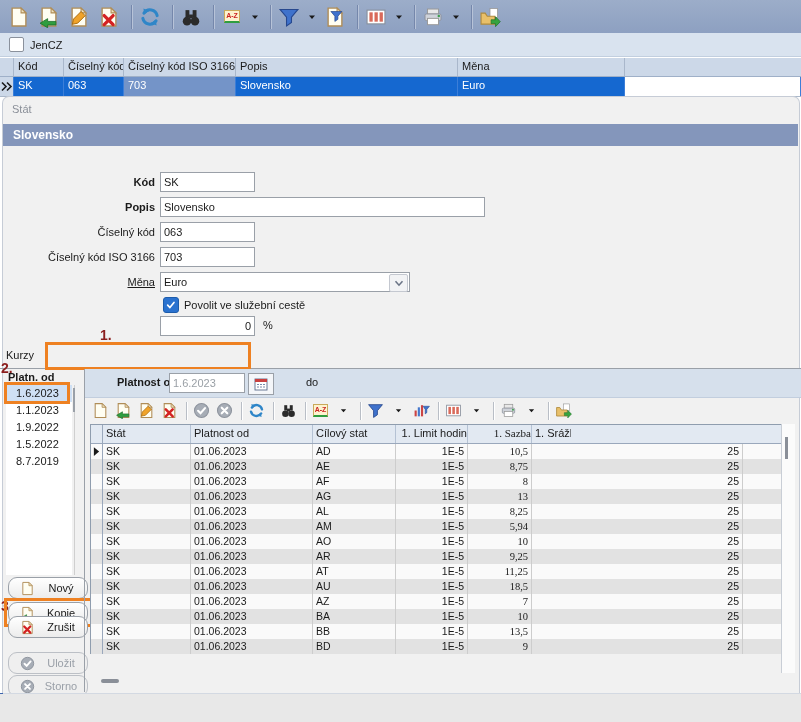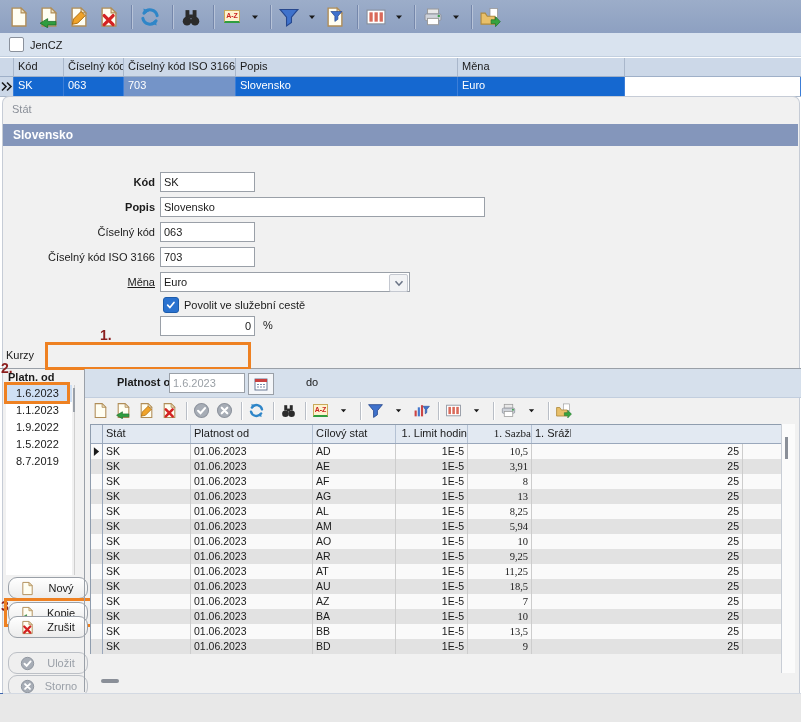--- a/index.html
+++ b/index.html
@@ -564,21 +564,21 @@
           <span class="rc c4">10,5</span>
           <span class="rc c5">25</span>
           <span class="rc c6"></span>
         </div>
         <div class="rrow odd">
           <span class="rc mk"></span>
           <span class="rc c0">SK</span>
           <span class="rc c1">01.06.2023</span>
           <span class="rc c2">AE</span>
           <span class="rc c3">1E-5</span>
-          <span class="rc c4">3,91</span>
+          <span class="rc c4">8,75</span>
           <span class="rc c5">25</span>
           <span class="rc c6"></span>
         </div>
         <div class="rrow even">
           <span class="rc mk"></span>
           <span class="rc c0">SK</span>
           <span class="rc c1">01.06.2023</span>
           <span class="rc c2">AF</span>
           <span class="rc c3">1E-5</span>
           <span class="rc c4">8</span>

